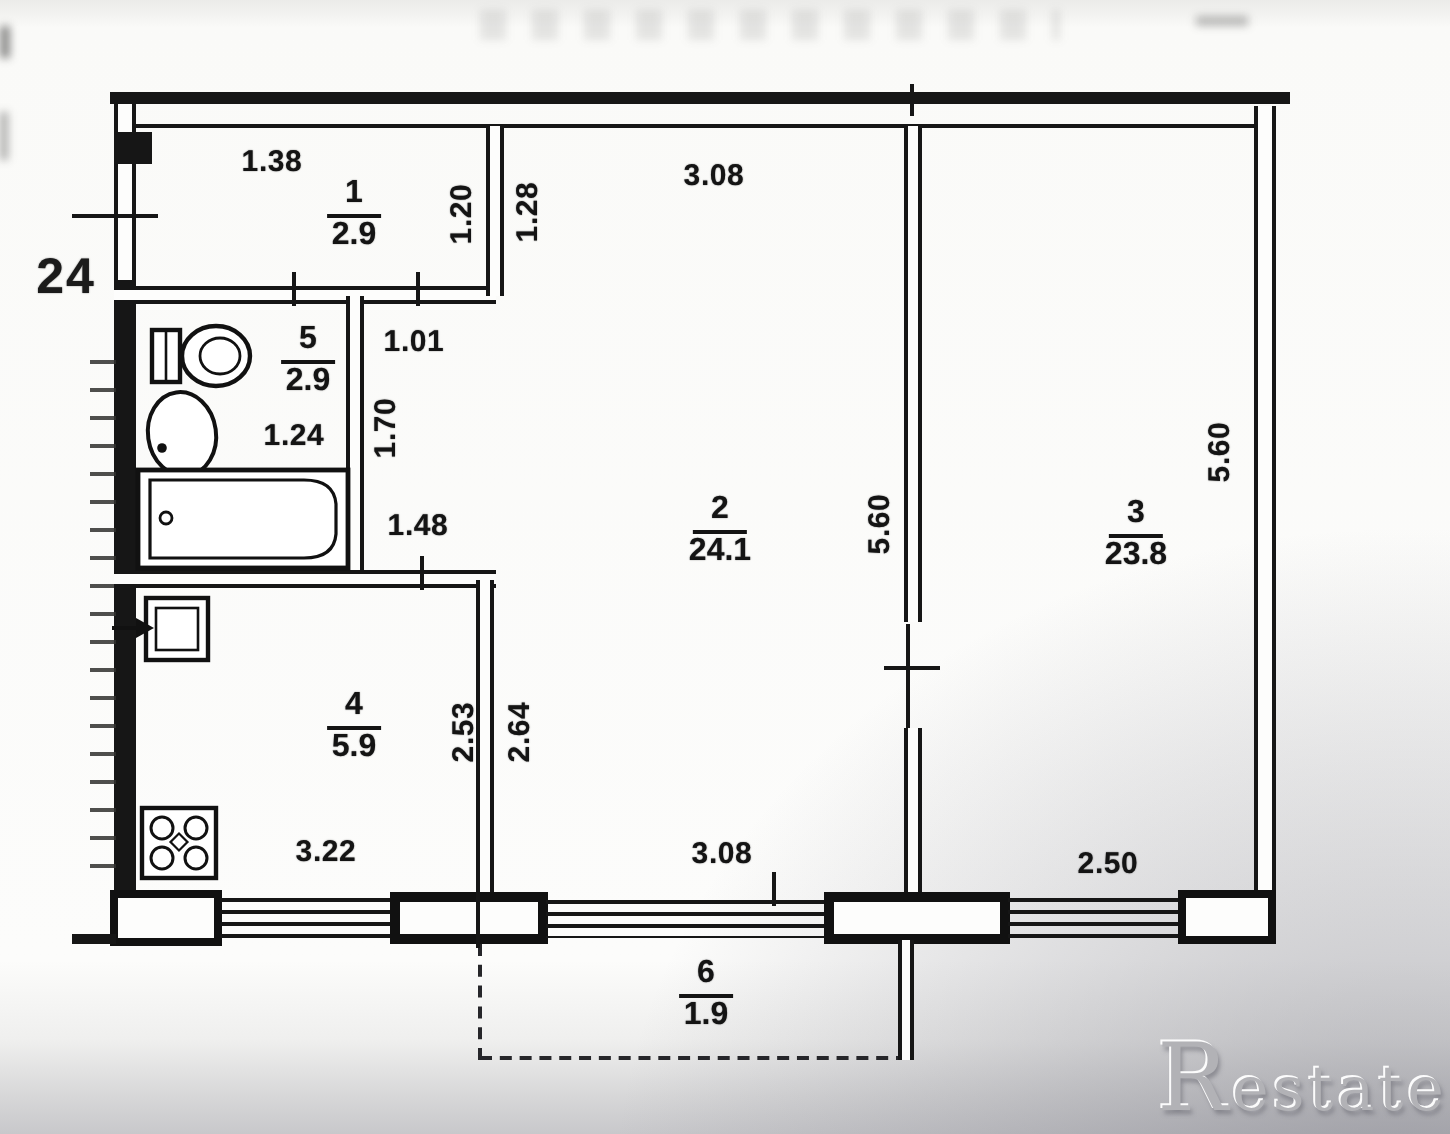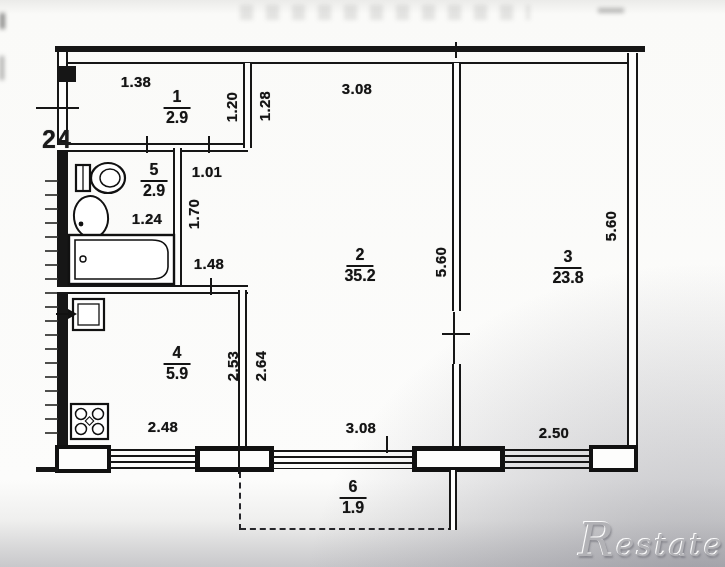--- a/index.html
+++ b/index.html
@@ -23,33 +23,32 @@
   .dim{
     position:absolute;transform:translate(-50%,-50%);
     font-weight:bold;font-size:15px;color:#141414;white-space:nowrap;letter-spacing:.3px;
     text-shadow:0 0 .7px rgba(20,20,20,.65);
   }
   .dim.v{transform:translate(-50%,-50%) rotate(-90deg);}
   .unit{
     position:absolute;transform:translate(-50%,-50%);
     font-weight:bold;font-size:25px;color:#1b1b1b;letter-spacing:1px;
     text-shadow:0 0 .8px rgba(20,20,20,.6);
-    margin-left:24px;
   }
   .room-label{
     position:absolute;transform:translate(-50%,0);text-align:center;
     font-weight:bold;font-size:16px;color:#141414;line-height:1.1;
     text-shadow:0 0 .7px rgba(20,20,20,.6);
   }
   .room-label .num{display:inline-block;padding:0 9px 1px;border-bottom:2px solid #141414;}
   .room-label .area{margin-top:2px;}
   svg.fixture{position:absolute;overflow:visible;}
   .watermark{
     position:absolute;right:1px;bottom:0px;
-    font-family:"DejaVu Serif",serif;font-style:italic;
+    font-family:"DejaVu Serif",serif;
     font-size:31px;letter-spacing:2px;color:#b2b2b6;
     text-shadow:-1px -1px 0 rgba(255,255,255,.95), 1px 2px 2px rgba(100,100,110,.55);
   }
   .watermark::first-letter{font-size:47px;}
   .ghost{position:absolute;filter:blur(2px);}
 </style>
 </head>
 <body>
 
 <div class="page">
@@ -135,21 +134,21 @@
   <div class="room-label" style="left:177px;top:88px;">
     <span class="num">1</span><br>
     <span class="area">2.9</span>
   </div>
   <div class="room-label" style="left:154px;top:161px;">
     <span class="num">5</span><br>
     <span class="area">2.9</span>
   </div>
   <div class="room-label" style="left:360px;top:246px;">
     <span class="num">2</span><br>
-    <span class="area">35.2</span>
+    <span class="area">24.1</span>
   </div>
   <div class="room-label" style="left:568px;top:248px;">
     <span class="num">3</span><br>
     <span class="area">23.8</span>
   </div>
   <div class="room-label" style="left:177px;top:344px;">
     <span class="num">4</span><br>
     <span class="area">5.9</span>
   </div>
   <div class="room-label" style="left:353px;top:478px;">
@@ -164,19 +163,19 @@
   <div class="dim v" style="left:231px;top:107px;">1.20</div>
   <div class="dim v" style="left:264px;top:106px;">1.28</div>
   <div class="dim" style="left:207px;top:171px;">1.01</div>
   <div class="dim v" style="left:193px;top:214px;">1.70</div>
   <div class="dim" style="left:147px;top:218px;">1.24</div>
   <div class="dim" style="left:209px;top:263px;">1.48</div>
   <div class="dim v" style="left:440px;top:262px;">5.60</div>
   <div class="dim v" style="left:610px;top:226px;">5.60</div>
   <div class="dim v" style="left:232px;top:366px;">2.53</div>
   <div class="dim v" style="left:260px;top:366px;">2.64</div>
-  <div class="dim" style="left:163px;top:426px;">2.48</div>
+  <div class="dim" style="left:163px;top:426px;">3.22</div>
   <div class="dim" style="left:361px;top:427px;">3.08</div>
   <div class="dim" style="left:542px;top:432px;margin-left:12px;">2.50</div>
 
   <div class="watermark">Restate</div>
 
 </div>
 
 </body></html>

